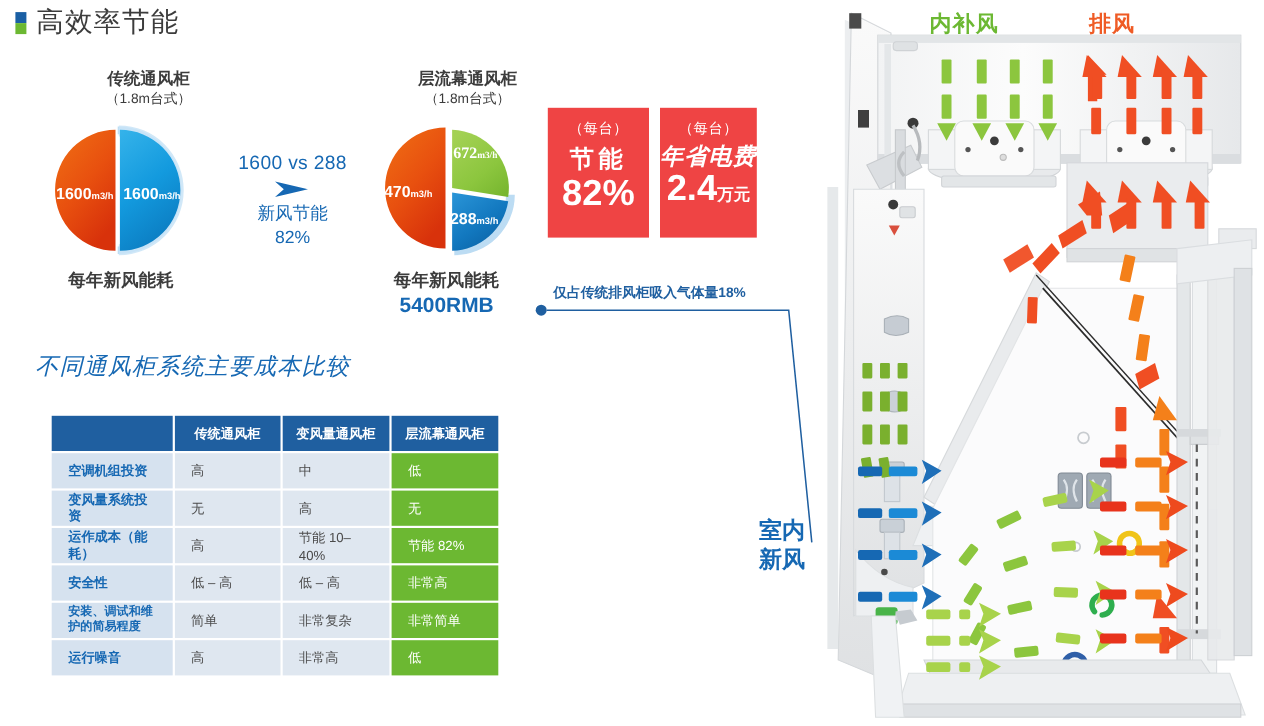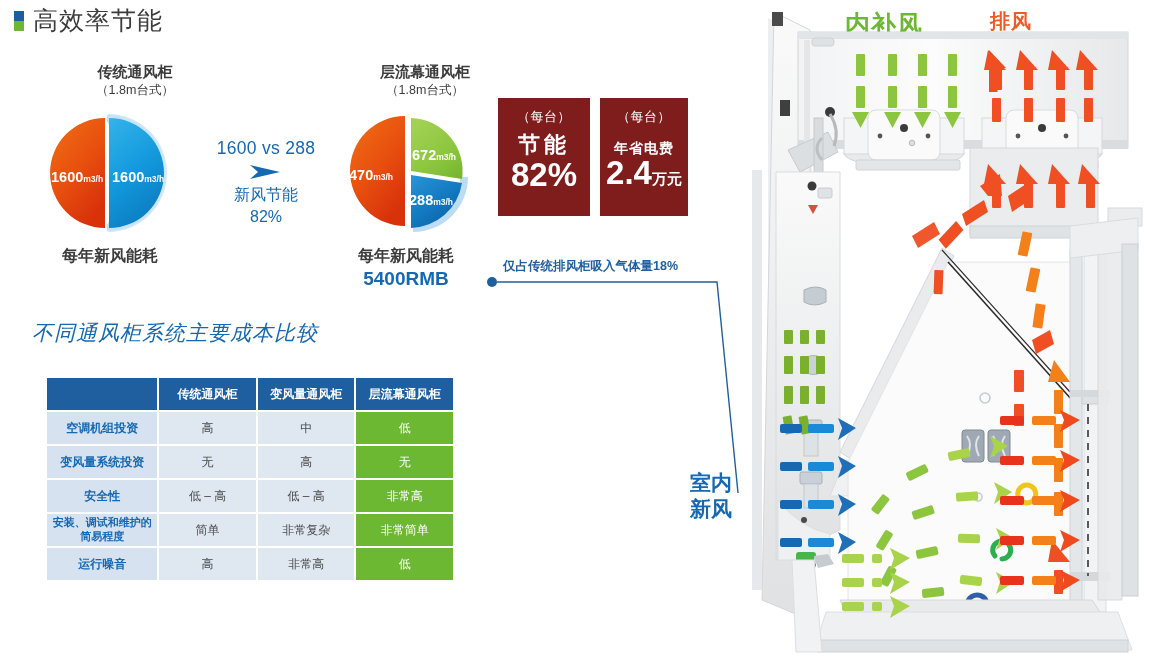--- a/index.html
+++ b/index.html
@@ -32,49 +32,49 @@
   .pie-foot .f2{font-size:19px;font-weight:bold;line-height:1.3;}
 
   
   #center-compare{position:absolute;left:196px;top:138px;width:140px;text-align:center;color:#1668b3;}
   #center-compare .cmp{font-size:17.5px;letter-spacing:.3px;}
   #center-compare .arw{margin:3px auto 2px;display:block;}
   #center-compare .sv1{font-size:16px;line-height:1.35;}
   #center-compare .sv2{font-size:16px;line-height:1.35;}
 
   
-  .badge{position:absolute;background:#7f1d1d;text-align:center;color:#fff;}
+  .badge{position:absolute;background:#ef4444;text-align:center;color:#fff;}
   .badge .bt{font-size:13px;margin-top:10px;letter-spacing:.5px;}
   .badge .bm{font-size:22px;font-weight:bold;letter-spacing:4px;margin-top:4px;}
-  .badge .bm.sm{font-size:14px;letter-spacing:1px;margin-top:14px;}
+  .badge .bm.sm{font-size:21px;letter-spacing:1px;margin-top:2px;font-style:italic;}
   .badge .bb{font-size:33px;font-weight:bold;margin-top:-2px;line-height:1.05;}
   .badge .bb .small{font-size:15px;font-weight:bold;}
 
   
   #table-heading{position:absolute;left:32px;top:319px;font-size:21px;color:#1668b3;letter-spacing:1px;font-style:italic;}
 
   
   #cost-table{position:absolute;left:45px;top:376px;width:410px;border-collapse:separate;border-spacing:2px;}
   #cost-table th{
     background:#1f5fa0;color:#fff;font-size:12px;font-weight:bold;
     height:32px;padding:0 2px;text-align:center;
   }
   #cost-table th.blank{background:#1f5fa0;}
-  #cost-table td{height:32px;text-align:center;font-size:12px;padding:0 2px;}
+  #cost-table td{height:32px;text-align:left;font-size:12px;padding:0 15px;}
   #cost-table td.rowlab{background:#d6e2ef;color:#1668b3;font-weight:bold;line-height:1.25;}
   #cost-table td.val{background:#dfe7f0;color:#4b4b4b;}
   #cost-table td.good{background:#6cb832;color:#fff;}
 
   
   #callout-text{position:absolute;left:503px;top:258px;font-size:12.5px;font-weight:bold;color:#1f5fa0;white-space:nowrap;}
   #callout-svg{position:absolute;left:485px;top:275px;}
 
   #label-indoor{position:absolute;left:690px;top:470px;color:#1668b3;font-size:21px;font-weight:bold;line-height:1.25;}
 
-  #label-supply{position:absolute;left:845px;top:8px;color:#6cb832;font-size:25px;font-weight:bold;letter-spacing:1px;}
+  #label-supply{position:absolute;left:845px;top:8px;color:#6cb832;font-size:20px;font-weight:bold;letter-spacing:1px;}
   #label-exhaust{position:absolute;left:990px;top:8px;color:#ef5b25;font-size:20px;font-weight:bold;letter-spacing:1px;}
 
   
   #hood{position:absolute;left:752px;top:0px;width:397px;height:660px;}
   #hood svg{display:block;}
 </style>
 </head>
 <body>
 
 <div id="header">
@@ -162,21 +162,21 @@
 
     <path d="M60,6 A55,55 0 0 0 60,116 Z" fill="url(#gOr2)"></path>
 
     <path d="M66,8 A53,53 0 0 1 117,69 L66,61 Z" fill="url(#gGr2)"></path>
 
     <path d="M66,65 L117,73 A53,53 0 0 1 66,118 Z" fill="url(#gBl2)"></path>
   </svg>
   <div class="pie-lbl" style="left:4px;top:56px;">
     <span class="num">470</span><span class="unit">m3/h</span>
   </div>
-  <div class="pie-lbl" style="left:67px;top:36px;">
+  <div class="pie-lbl" style="left:67px;top:21px;font-family:Liberation Serif, serif;">
     <span class="num">672</span><span class="unit">m3/h</span>
   </div>
   <div class="pie-lbl" style="left:64px;top:81px;">
     <span class="num">288</span><span class="unit">m3/h</span>
   </div>
 </div>
 
 <div class="pie-foot" style="left:296px;top:245px;">
   <div class="f1">每年新风能耗</div>
   <div class="f2" style="color:#1668b3;">5400RMB</div>
@@ -210,20 +210,26 @@
       <td class="rowlab">空调机组投资</td>
       <td class="val">高</td>
       <td class="val">中</td>
       <td class="good">低</td>
     </tr>
     <tr>
       <td class="rowlab">变风量系统投资</td>
       <td class="val">无</td>
       <td class="val">高</td>
       <td class="good">无</td>
+    </tr>
+    <tr>
+      <td class="rowlab">运作成本（能耗）</td>
+      <td class="val">高</td>
+      <td class="val">节能 10–40%</td>
+      <td class="good">节能 82%</td>
     </tr>
     <tr>
       <td class="rowlab">安全性</td>
       <td class="val">低 – 高</td>
       <td class="val">低 – 高</td>
       <td class="good">非常高</td>
     </tr>
     <tr>
       <td class="rowlab" style="font-size:11px;">安装、调试和维护的简易程度</td>
       <td class="val">简单</td>

